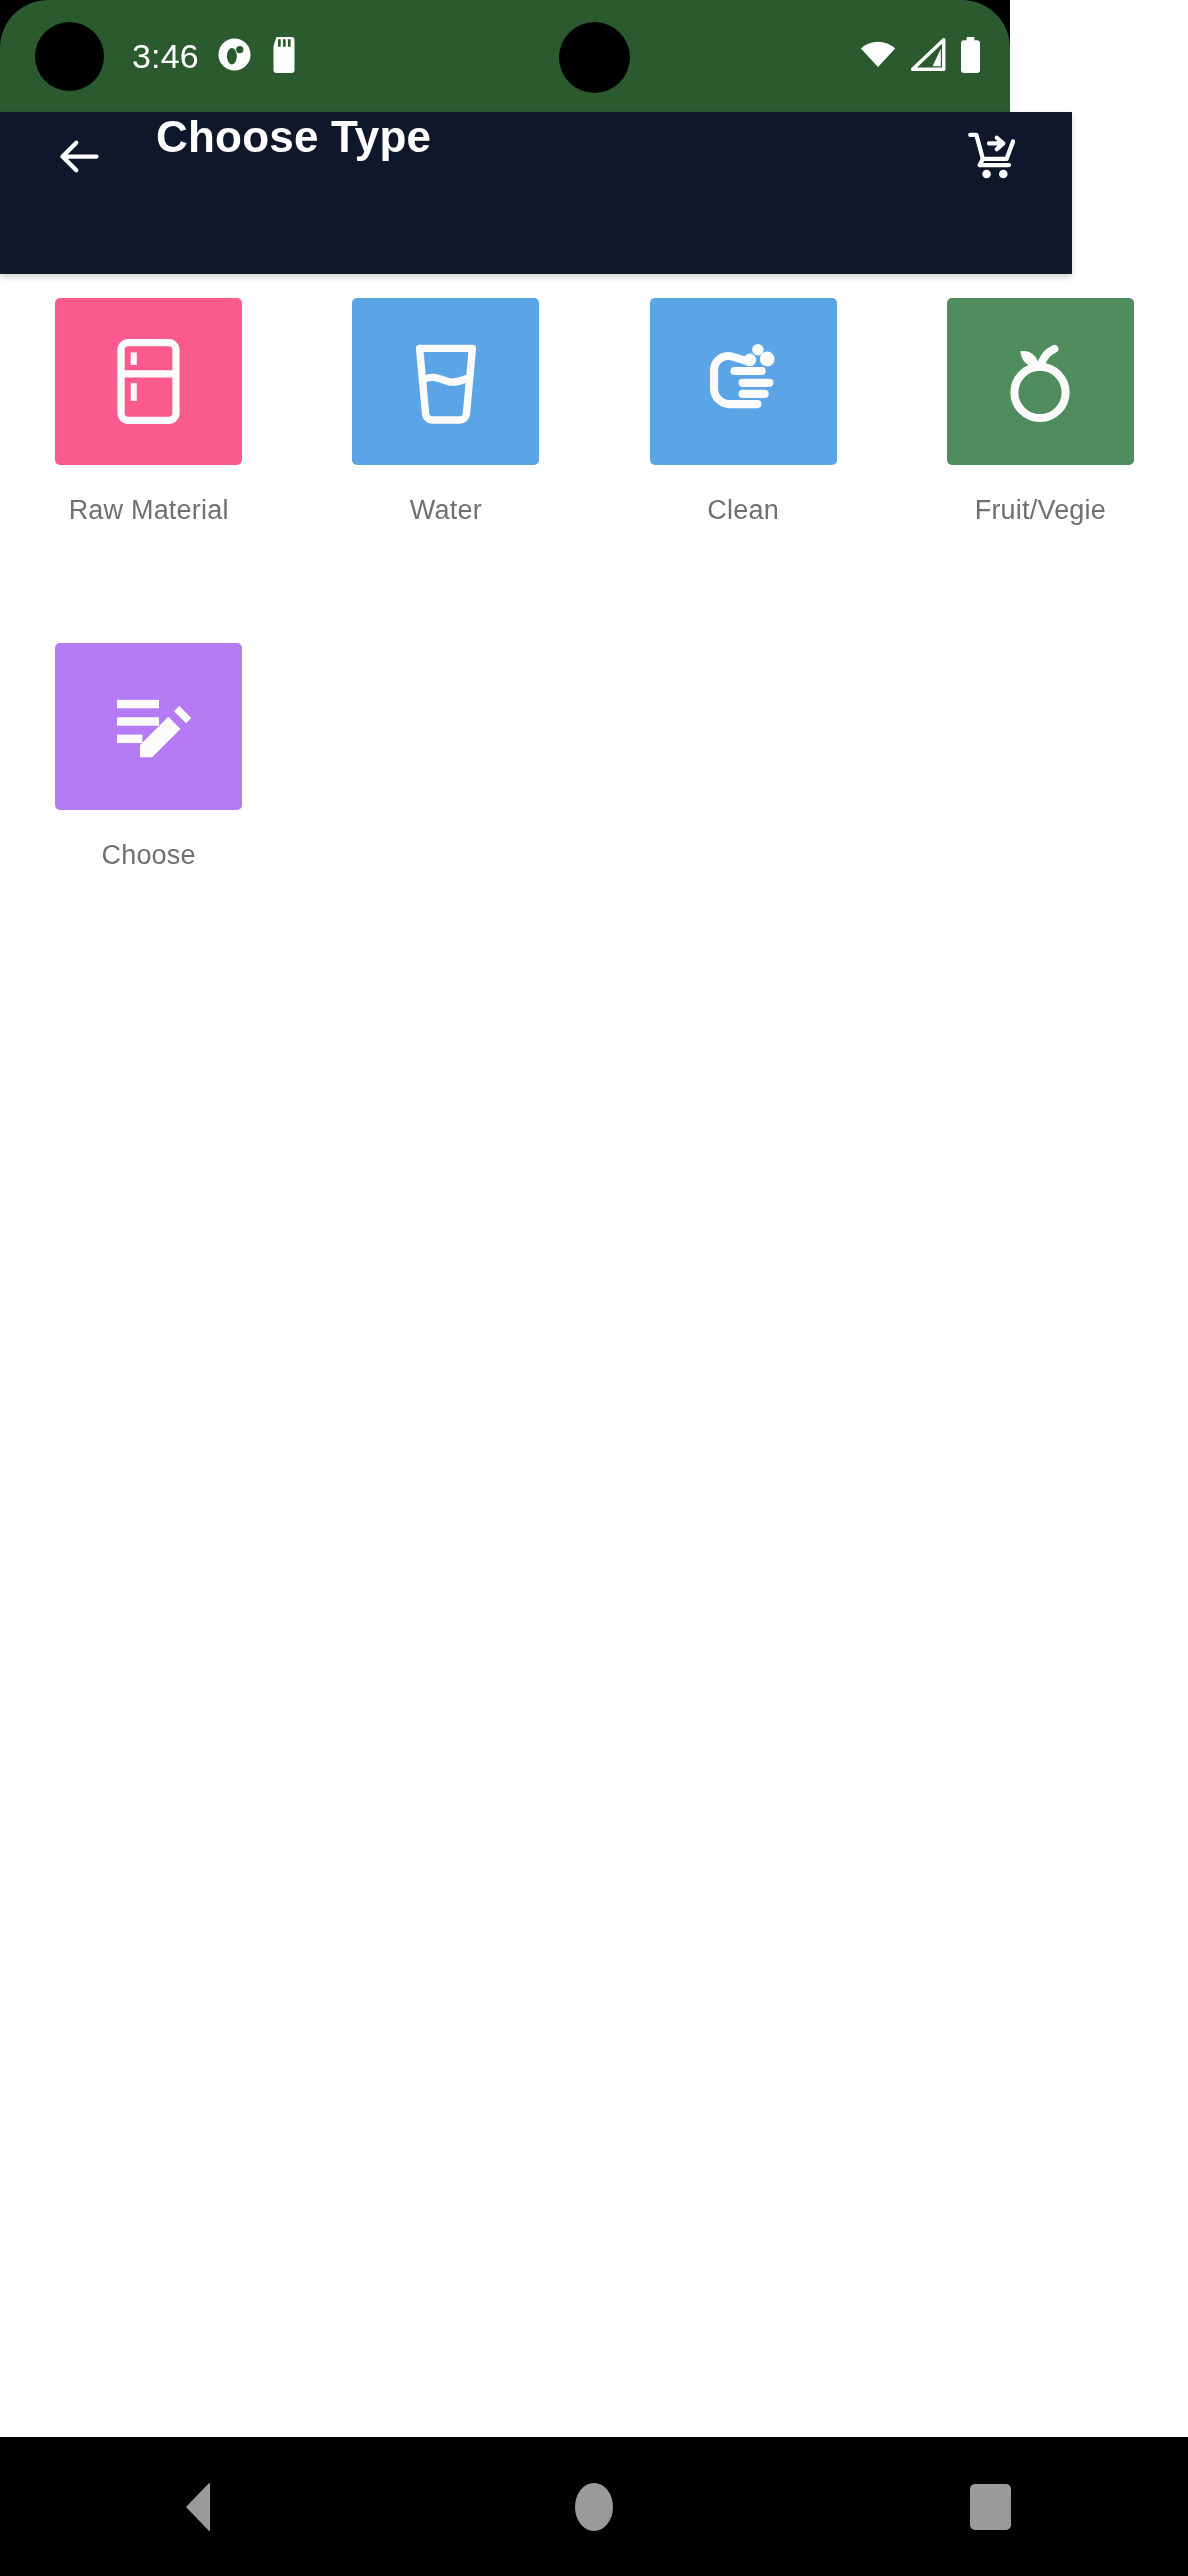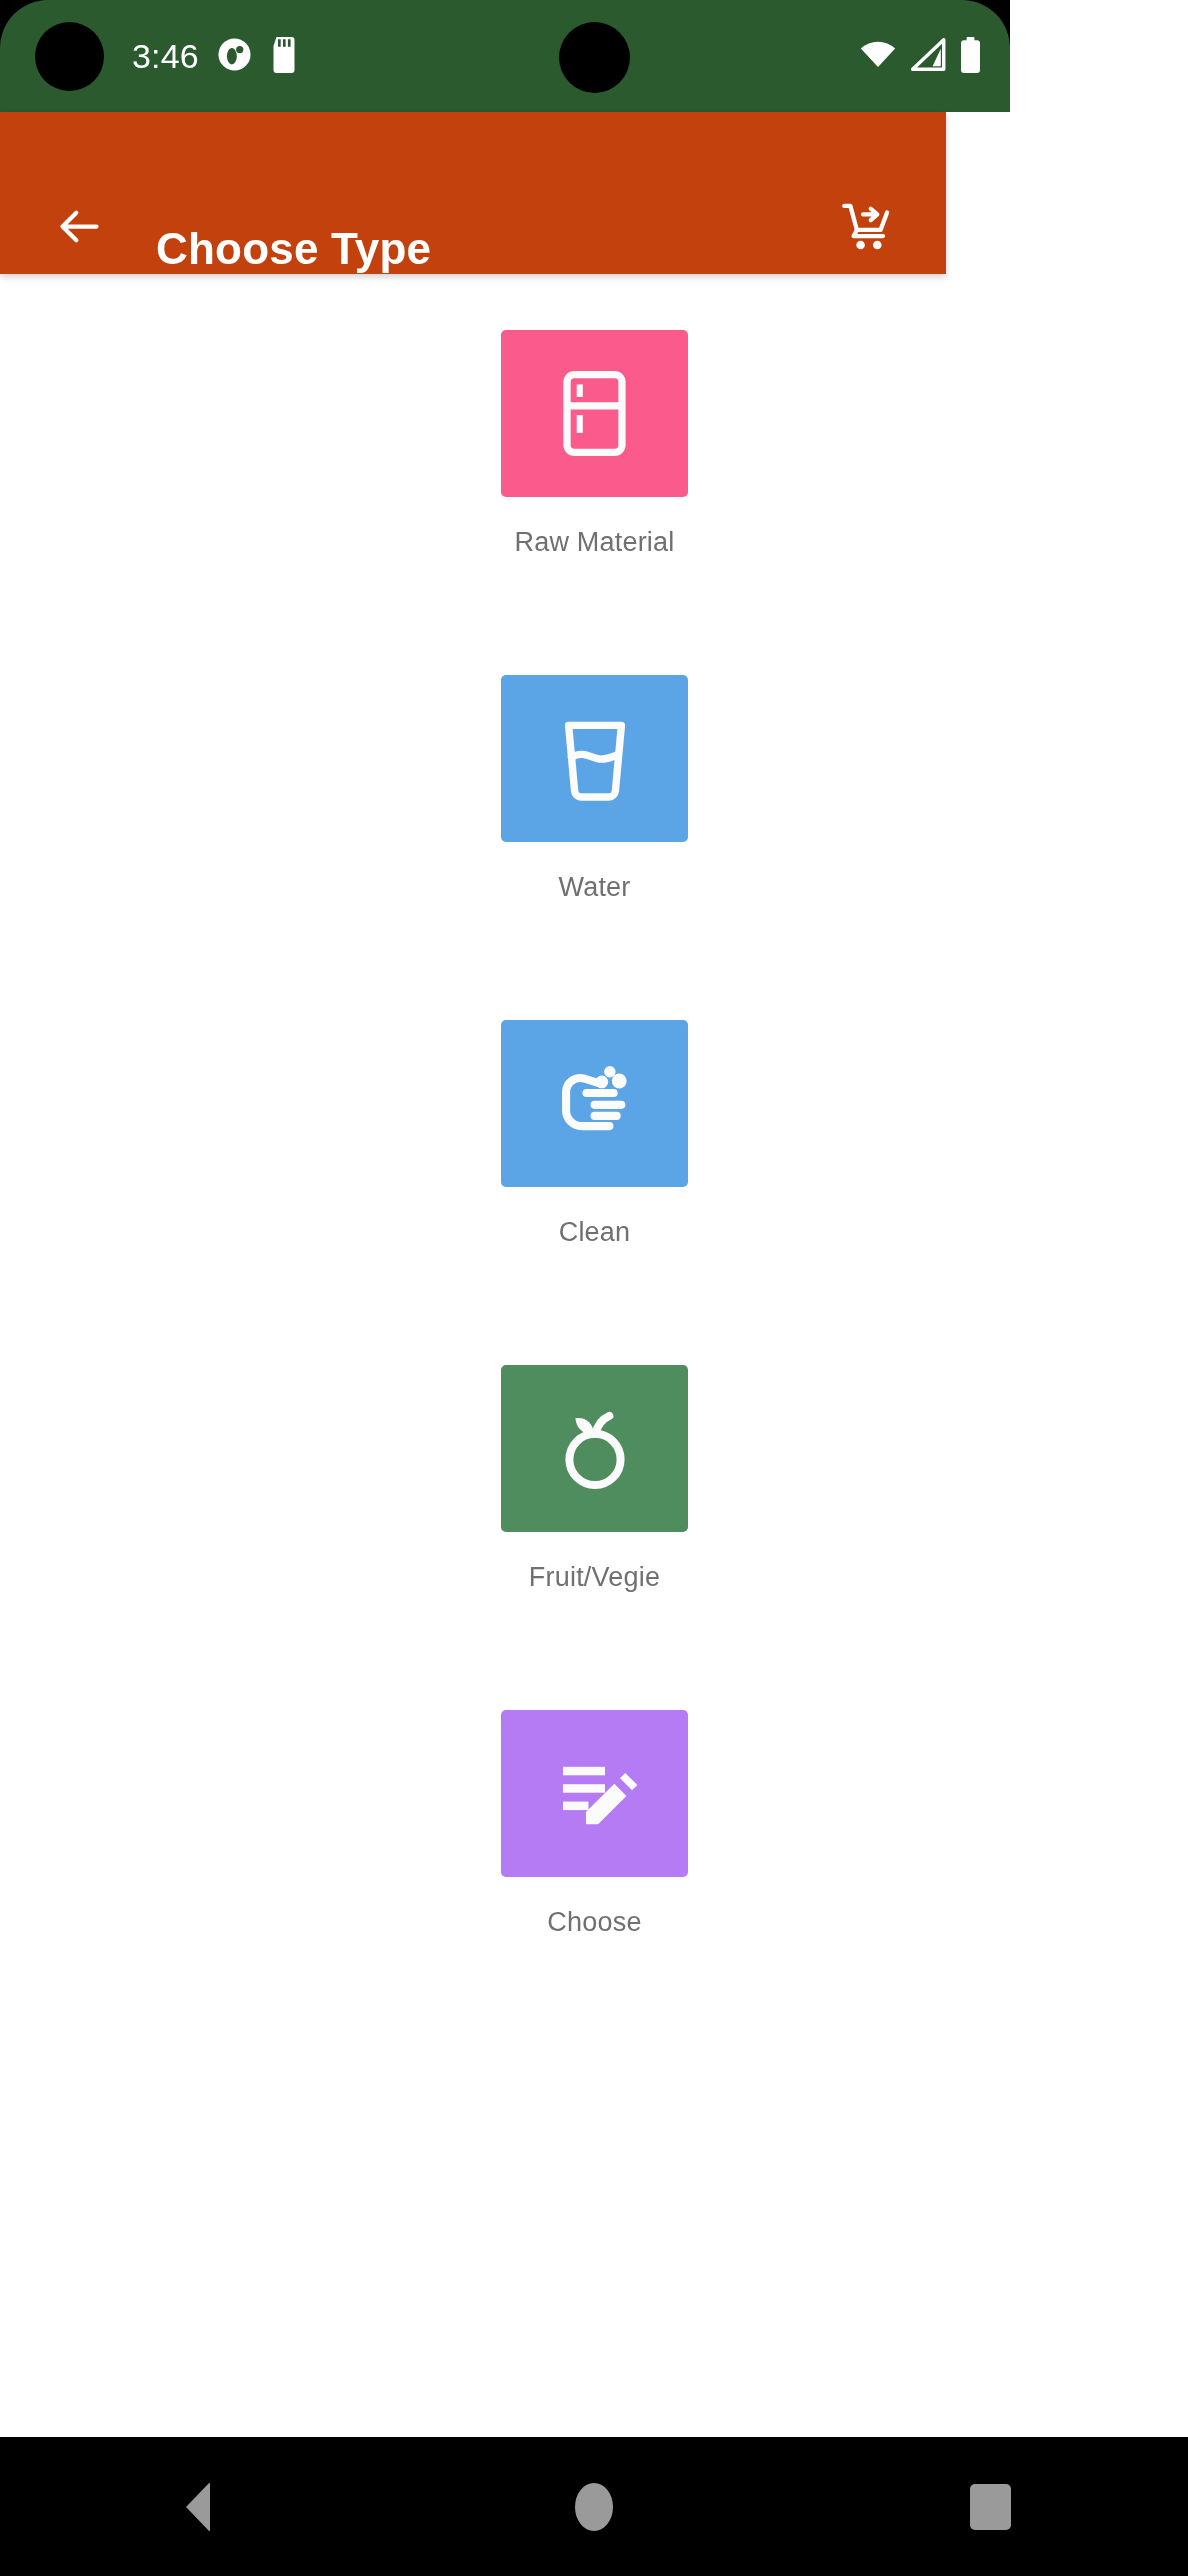--- a/index.html
+++ b/index.html
@@ -88,25 +88,25 @@
     height: 112px;
     display: flex;
     align-items: center;
     gap: 12.4px;
   }
 
   
   #app-bar {
     position: absolute;
     top: 112px; left: 0;
-    width: 946px;
+    width: 1072px;
     height: 162px;
-    background: #c2410c;
-    display: flex;
-    align-items: flex-end;
+    background: #0f172a;
+    display: flex;
+    align-items: flex-start;
     box-shadow: 0 2.5px 6.6px rgba(0,0,0,0.18);
     z-index: 5;
   }
   #back-button {
     width: 92px;
     height: 92px;
     margin-left: 33px;
     display: flex;
     align-items: center;
     justify-content: center;
@@ -137,23 +137,23 @@
   #content {
     position: absolute;
     top: 274px; left: 0;
     width: 1189px;
     height: 2163px;
     background: #ffffff;
     overflow: hidden;
   }
   #type-grid {
     display: grid;
-    grid-template-columns: 1fr;
+    grid-template-columns: 1fr 1fr 1fr 1fr;
     grid-auto-rows: 345px;
-    padding-top: 56px;
+    padding-top: 24px;
   }
   .grid-cell {
     display: flex;
     flex-direction: column;
     align-items: center;
   }
   .tile {
     width: 187px;
     height: 167px;
     border-radius: 5px;

